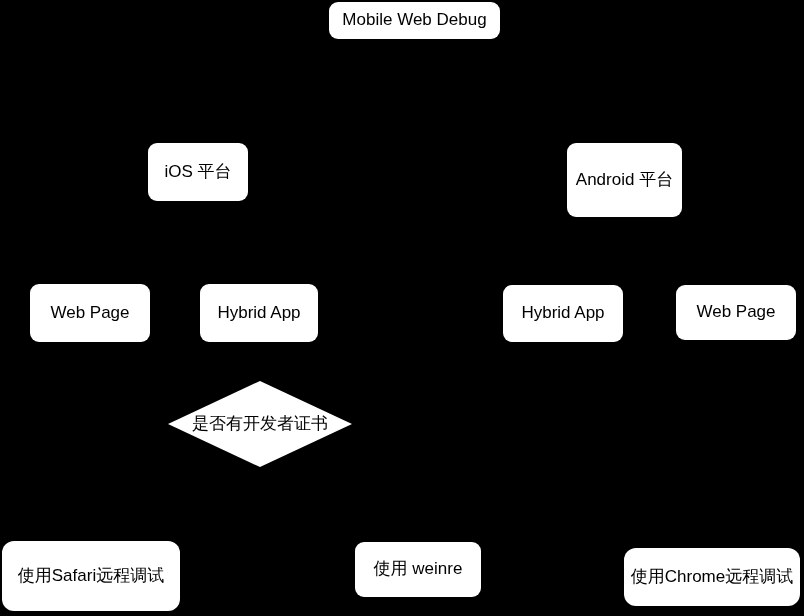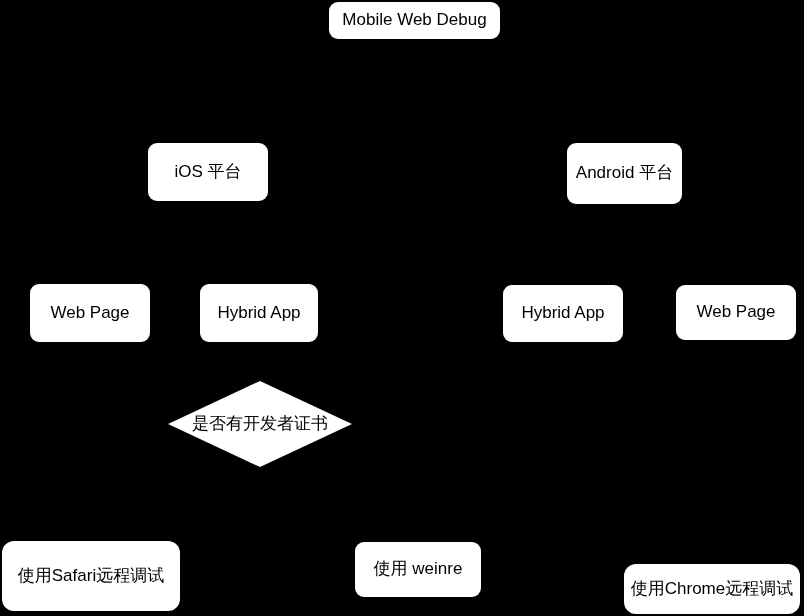--- a/index.html
+++ b/index.html
@@ -32,31 +32,31 @@
   }
   .rect { border-radius: 9px; }
   .rect-lg { border-radius: 12px; }
   .diamond {
     clip-path: polygon(50% 0%, 100% 50%, 50% 100%, 0% 50%);
     border-radius: 0;
   }
 
   
   #n-root        { left: 329px; top: 2px;   width: 171px; height: 37px; }
-  #n-ios         { left: 148px; top: 143px; width: 120px; height: 58px; }
-  #n-android     { left: 567px; top: 143px; width: 115px; height: 61px; }
+  #n-ios         { left: 148px; top: 143px; width: 100px; height: 58px; }
+  #n-android     { left: 567px; top: 143px; width: 115px; height: 74px; }
   #n-webpage-l   { left: 30px;  top: 284px; width: 120px; height: 58px; }
   #n-hybrid-l    { left: 200px; top: 284px; width: 118px; height: 58px; }
   #n-hybrid-r    { left: 503px; top: 285px; width: 120px; height: 57px; }
   #n-webpage-r   { left: 676px; top: 285px; width: 120px; height: 55px; }
   #d-ios         { left: 168px; top: 381px; width: 184px; height: 86px; font-size: 17px; }
   #d-android     { left: 473px; top: 382px; width: 176px; height: 80px; font-size: 12px; }
   #n-safari      { left: 2px;   top: 541px; width: 178px; height: 70px; }
   #n-weinre      { left: 355px; top: 542px; width: 126px; height: 55px; }
-  #n-chrome      { left: 624px; top: 564px; width: 176px; height: 50px; }
+  #n-chrome      { left: 624px; top: 548px; width: 176px; height: 58px; }
 </style>
 </head>
 <body>
 
 <div id="canvas" style="background: rgb(0, 0, 0);">
 
   <div id="n-root" class="node rect" style="background: rgb(255, 255, 255); color: rgb(0, 0, 0);">Mobile Web Debug</div>
 
   <div id="n-ios" class="node rect" style="background: rgb(255, 255, 255); color: rgb(0, 0, 0);">iOS 平台</div>
 

